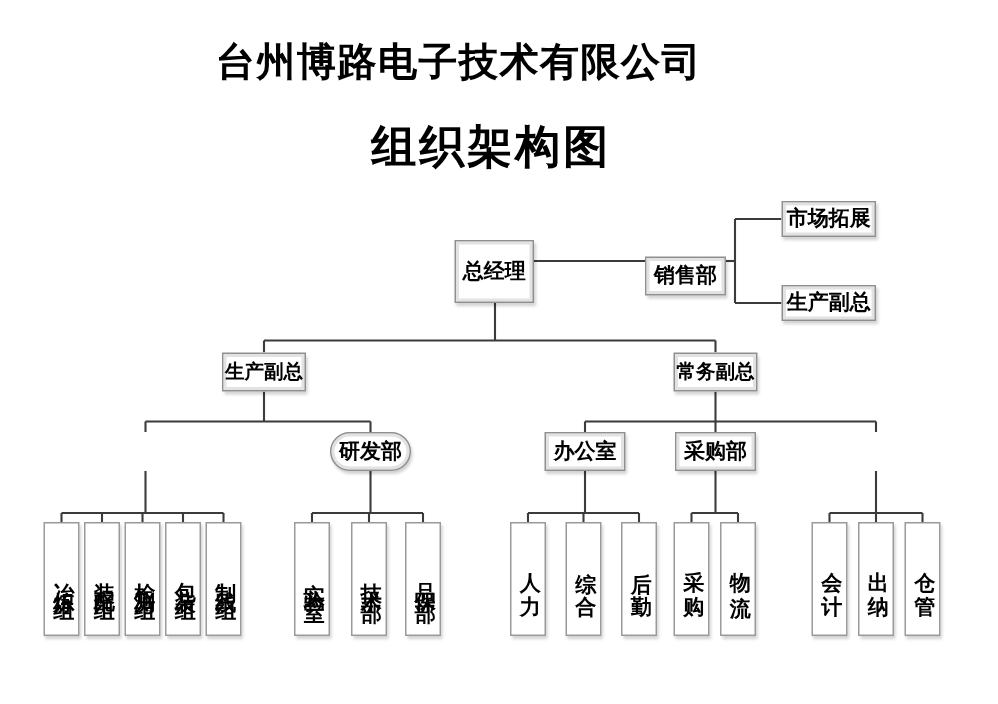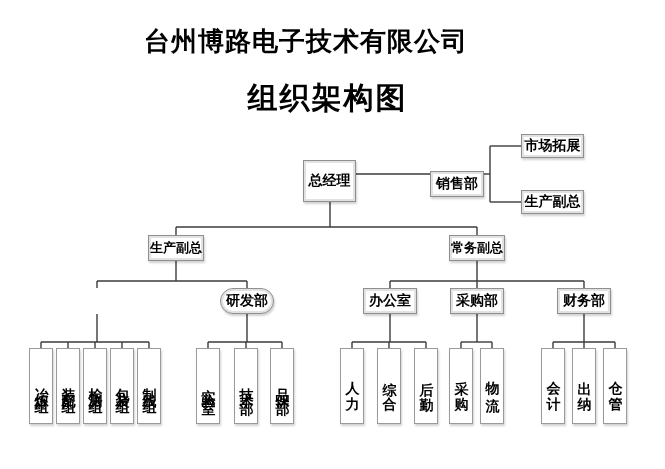--- a/index.html
+++ b/index.html
@@ -118,21 +118,20 @@
   <div class="box" style="left:430px;top:161px;width:54px;height:26px;margin-top:10px;">销售部</div>
   <div class="box" style="left:521px;top:134px;width:63px;height:24px;">市场拓展</div>
   <div class="box" style="left:521px;top:190px;width:63px;height:24px;">生产副总</div>
 
   <div class="box small" style="left:148px;top:235px;width:56px;height:26px;">生产副总</div>
   <div class="box small" style="left:449px;top:235px;width:56px;height:26px;">常务副总</div>
 
   <div class="box" style="left:220px;top:288px;width:54px;height:26px;border-radius:13px;">研发部</div>
   <div class="box" style="left:363px;top:288px;width:54px;height:26px;">办公室</div>
   <div class="box" style="left:450px;top:288px;width:54px;height:26px;">采购部</div>
-  <div class="box" style="left:557px;top:288px;width:54px;height:26px;">财务部</div>
 
   <div class="team s3" style="left:29px;">冶炼组</div>
   <div class="team s3" style="left:56px;">装配组</div>
   <div class="team s3" style="left:83px;">检测组</div>
   <div class="team s3" style="left:110px;">包装组</div>
   <div class="team s3" style="left:137px;">制线组</div>
 
   <div class="team s3" style="left:196px;">实验室</div>
   <div class="team s3" style="left:234px;">技术部</div>
   <div class="team s3" style="left:270px;">品保部</div>

